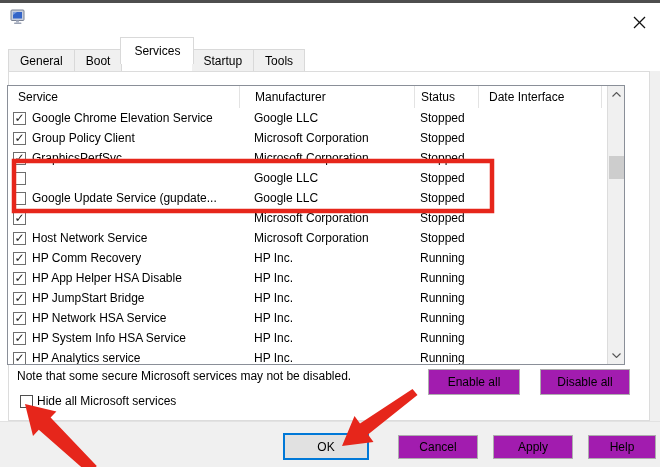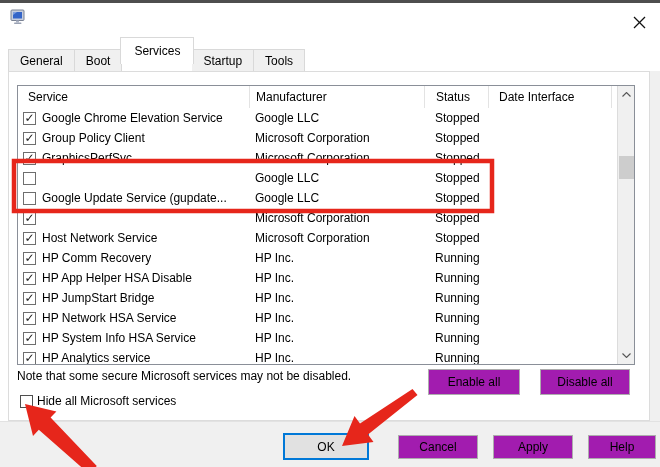--- a/index.html
+++ b/index.html
@@ -22,29 +22,29 @@
   .tab:first-child { border-left:1px solid #d9d9d9; }
   .tab.active { height:27px; background:#fff; border:1px solid #d9d9d9; border-bottom:none;
                 position:relative; z-index:3; margin:8px -2px; padding:0 13px; }
   
   .tabpage { position:absolute; left:8px; top:71px; width:642px; height:350px;
              background:#fff; border:1px solid #dcdcdc; z-index:1; }
   .right-margin { position:absolute; left:650px; top:71px; width:10px; height:350px; background:#f0f0f0; }
   .bottom-band { position:absolute; left:0; top:421px; width:660px; height:46px;
                  background:#f0f0f0; border-top:1px solid #e2e2e2; }
   
-  .listbox { position:absolute; left:17px; top:85px; width:618px; height:280px;
+  .listbox { position:absolute; left:7px; top:85px; width:618px; height:280px;
              background:#fff; border:1px solid #8a8f98; z-index:2; overflow:hidden; }
   .list-content { position:absolute; left:0; top:0; width:600px; height:280px; overflow:hidden; }
   .lv-header { display:flex; height:22px; align-items:center; background:#fff; position:relative; }
   .lv-col { position:relative; height:100%; display:flex; align-items:center; }
   .hdr .c-service  { padding-left:10px; }
   .c-service { width:231px; }
-  .c-mfr     { width:175px; padding-left:6px; border-left:1px solid #e3e3e3; }
-  .c-status  { width:64px;  padding-left:11px; border-left:1px solid #e3e3e3; }
+  .c-mfr     { width:175px; padding-left:15px; border-left:1px solid #e3e3e3; }
+  .c-status  { width:64px;  padding-left:6px; border-left:1px solid #e3e3e3; }
   .c-date    { width:123px; padding-left:10px; border-left:1px solid #e3e3e3; }
   .c-pad     { width:7px; border-left:1px solid #e3e3e3; }
   .lv-row { display:flex; height:20px; align-items:center; }
   .lv-row .c-mfr,.lv-row .c-status,.lv-row .c-date,.lv-row .c-pad { border-left:none; }
   .row-service { width:231px; display:flex; align-items:center; height:100%; }
   .cbx { width:13px; height:13px; border:1px solid #6e6e6e; background:#fff; margin:0 6px 0 5px;
          display:flex; align-items:center; justify-content:center;
          font-size:12px; line-height:11px; color:#1b1b1b; flex:0 0 13px; }
   .svc-name { white-space:nowrap; overflow:hidden; }
   

